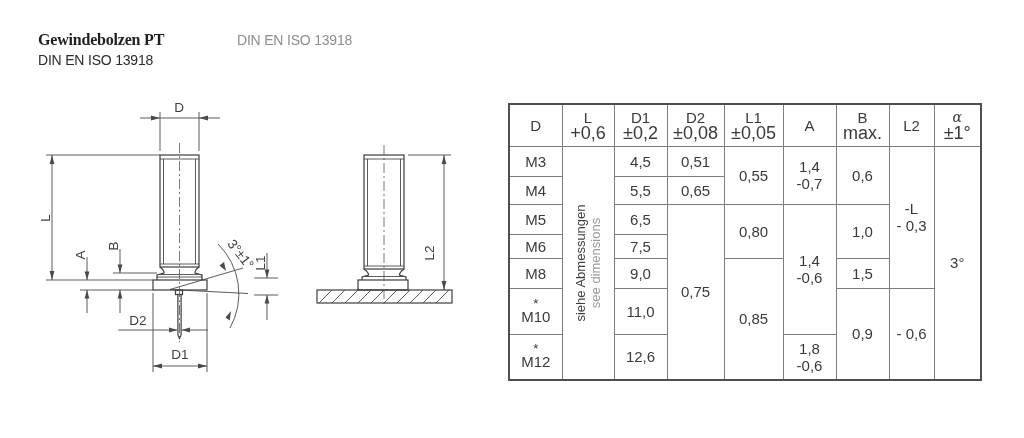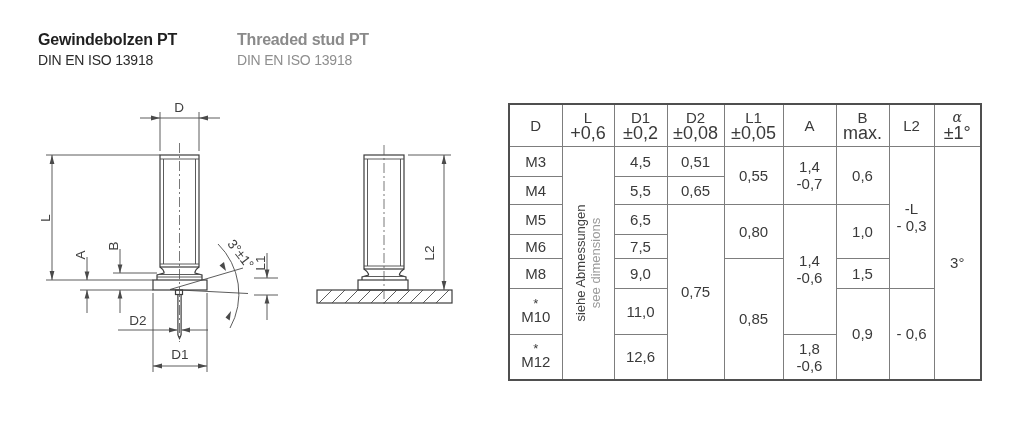--- a/index.html
+++ b/index.html
@@ -3,21 +3,21 @@
 <meta charset="utf-8">
 <style>
   html,body{margin:0;padding:0;background:#ffffff;}
   body{width:1024px;height:438px;position:relative;overflow:hidden;
        font-family:"Liberation Sans",sans-serif;color:#3a3a3a;}
 
   
   .titleblock{position:absolute;top:30px;line-height:20px;letter-spacing:-0.2px;}
   #title-de{left:38px;}
   #title-en{left:237px;}
-  .titleblock .t1{display:block;font-size:16px;font-weight:700;}
+  .titleblock .t1{display:block;font-size:16px;font-weight:700;font-family:Liberation Serif, serif;}
   .titleblock .t2{display:block;font-size:14px;font-weight:400;}
   #title-de .t1{color:#1f1f1f;}
   #title-de .t2{color:#2b2b2b;}
   #title-en .t1{color:#8a8a8a;}
   #title-en .t2{color:#8e8e8e;}
 
   
   #drawing{position:absolute;left:30px;top:85px;}
   .outline{stroke:#3c3c3c;stroke-width:1.2;fill:none;}
   .outline-f{stroke:#3c3c3c;stroke-width:1.2;fill:#ffffff;}
@@ -47,21 +47,20 @@
   #note-cell .rot .en{display:block;font-size:13px;line-height:15px;color:#9a9a9a;}
 </style>
 </head>
 <body>
 
 <div id="title-de" class="titleblock">
   <span class="t1">Gewindebolzen PT</span>
   <span class="t2">DIN EN ISO 13918</span>
 </div>
 <div id="title-en" class="titleblock">
-  <span class="t1">Threaded stud PT</span>
   <span class="t2">DIN EN ISO 13918</span>
 </div>
 
 <svg id="drawing" width="470" height="320" viewBox="0 0 470 320">
 
   <g>
     <rect class="outline" x="130" y="70" width="39" height="112"></rect>
     <line class="thin" x1="130" y1="74" x2="169" y2="74"></line>
     <line class="thin" x1="133.5" y1="74" x2="133.5" y2="179"></line>
     <line class="thin" x1="165.5" y1="74" x2="165.5" y2="179"></line>

